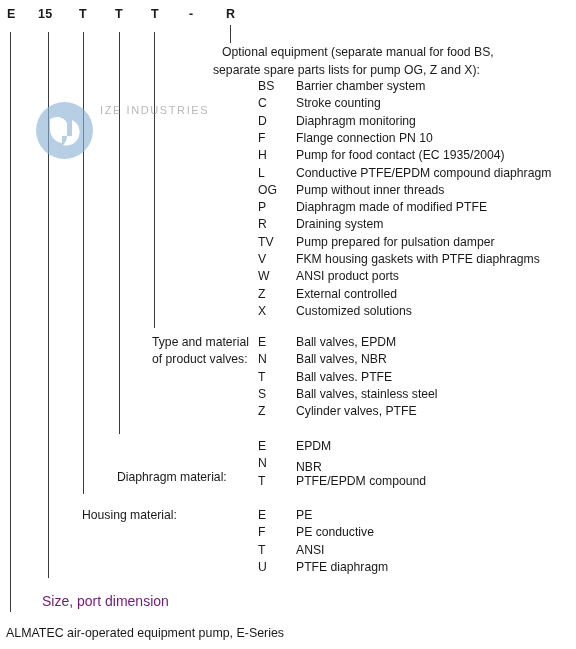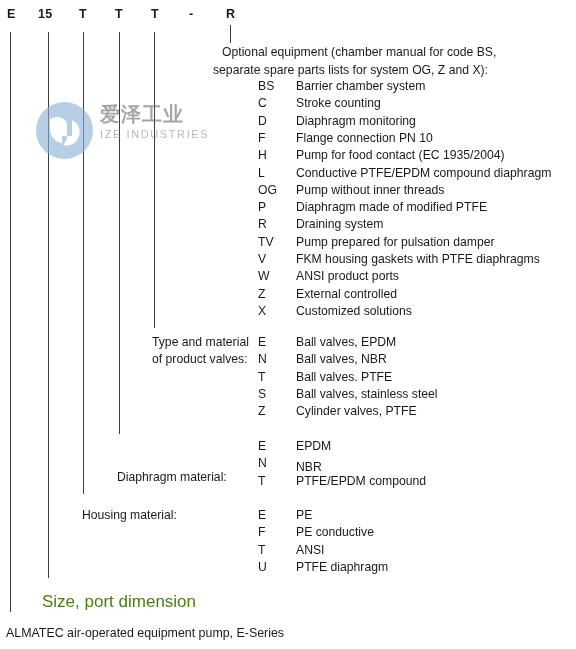--- a/index.html
+++ b/index.html
@@ -38,24 +38,24 @@
   
   .leader {
     position: absolute;
     width: 1px;
     background: #3c3c3c;
   }
 
   
   .txt {
     position: absolute;
-    font-size: 17px;
+    font-size: 14px;
     line-height: 17.3px;
     white-space: pre;
-    color: #4d7c0f;
+    color: #701a75;
   }
   .section-label {
     position: absolute;
     font-size: 12.2px;
     line-height: 17.3px;
     white-space: pre;
     text-align: left;
   }
   .intro {
     position: absolute;
@@ -144,22 +144,22 @@
 <div id="code-header">
     <div class="code-char" style="left: 7px;">E</div>
     <div class="code-char" style="left: 38px;">15</div>
     <div class="code-char" style="left: 79px;">T</div>
     <div class="code-char" style="left: 115px;">T</div>
     <div class="code-char" style="left: 151px;">T</div>
     <div class="code-char" style="left: 189px;">-</div>
     <div class="code-char" style="left: 226px;">R</div>
   </div>
 
-<div class="intro" style="left:222px; top:44px;">Optional equipment (chamber manual for code BS,</div>
-<div class="intro" style="left:213px; top:62px;">separate spare parts lists for system OG, Z and X):</div>
+<div class="intro" style="left:222px; top:44px;">Optional equipment (separate manual for food BS,</div>
+<div class="intro" style="left:213px; top:62px;">separate spare parts lists for pump OG, Z and X):</div>
 <div id="optional-equipment-rows">
     <div>
       <div class="row-code" style="left: 258px; top: 78px;">BS</div>
       <div class="row-desc" style="left: 296px; top: 78px;">Barrier chamber system</div>
     </div>
     <div>
       <div class="row-code" style="left: 258px; top: 95.3px;">C</div>
       <div class="row-desc" style="left: 296px; top: 95.3px;">Stroke counting</div>
     </div>
     <div>
@@ -281,16 +281,15 @@
   <div id="wm-mark">
     <svg viewBox="0 0 57 57" width="57" height="57" aria-hidden="true">
       <circle cx="28.5" cy="28.5" r="28.5" fill="#8bb3d4"></circle>
       <path d="M14 17 C21 13, 28 15, 31 21 L31 34 L36 34 L36 18
                C42 21, 45 27, 43 34 C41 41, 34 45, 27 43
                C30 40, 31 37, 31 34 L26 34 L26 41
                C19 40, 14 34, 14 27 Z" fill="#ffffff"></path>
     </svg>
   </div>
   <div id="wm-text">
-    <div id="wm-cn">爱泽工业</div>
     <div id="wm-en">IZE INDUSTRIES</div>
   </div>
 </div>
 
 </body></html>

